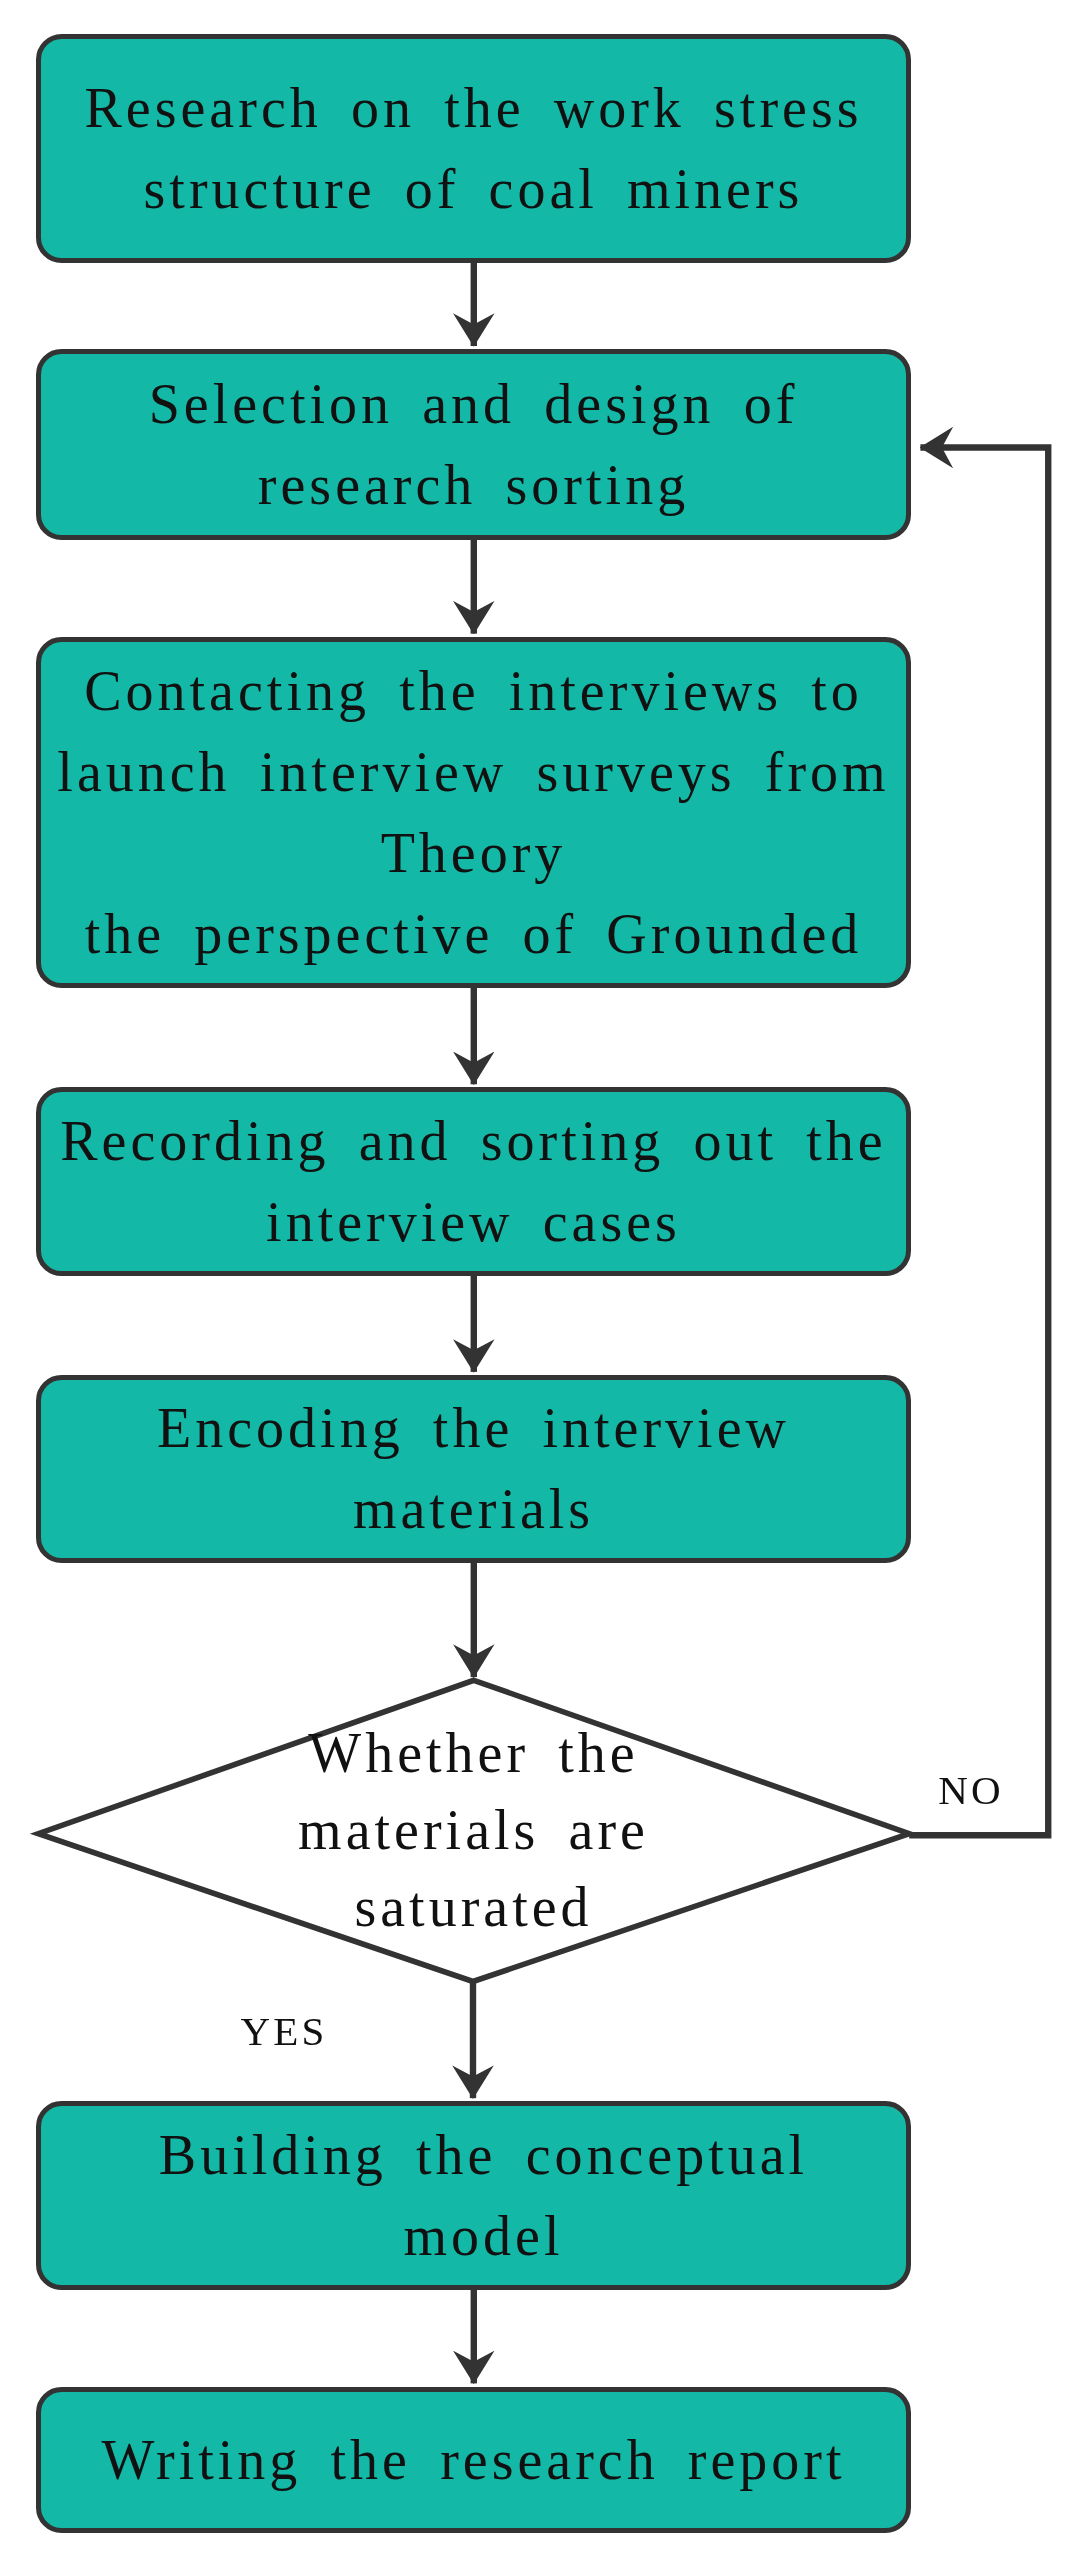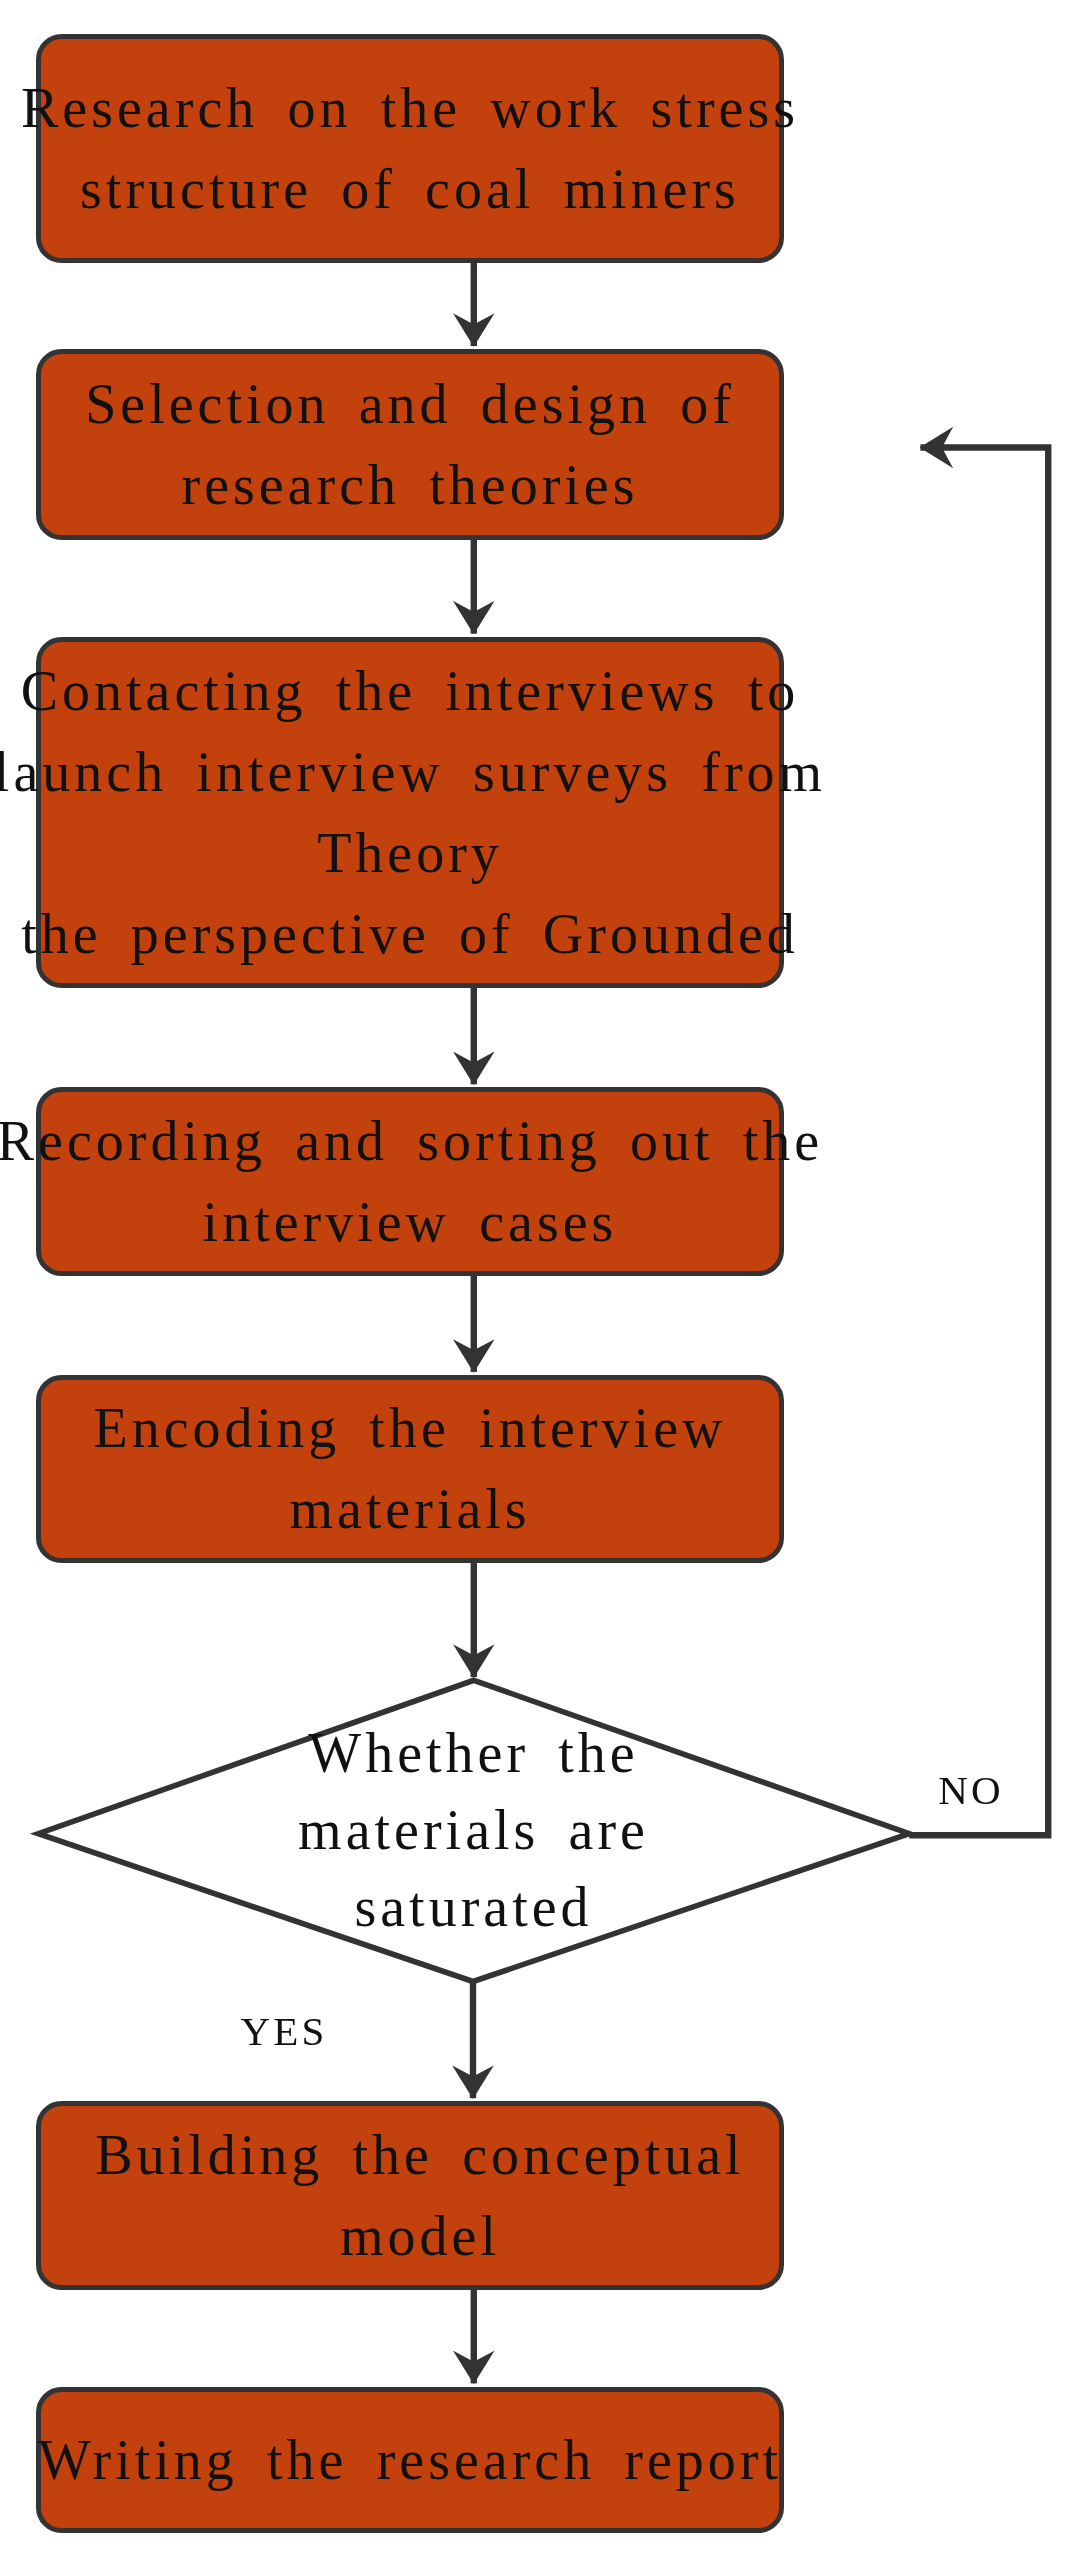--- a/index.html
+++ b/index.html
@@ -12,25 +12,25 @@
     overflow: hidden;
   }
   .connectors {
     position: absolute;
     left: 0; top: 0;
     width: 1077px; height: 2576px;
   }
   .node {
     position: absolute;
     left: 36px;
-    width: 748px;
+    width: 875px;
     box-sizing: border-box;
     border: 5.6px solid #333333;
     border-radius: 25.6px;
-    background: #c2410c;
+    background: #14b8a6;
     display: flex;
     flex-direction: column;
     justify-content: center;
     align-items: center;
   }
   .node-label {
     position: absolute;
     display: flex;
     flex-direction: column;
     justify-content: center;
@@ -81,21 +81,21 @@
     <polygon points="593,2103 1138,2295 592,2480 48,2295" fill="#ffffff" stroke="#333333" stroke-width="7"></polygon>
   </svg>
 
   <div class="node" style="top:34px; height:229px;">
     <div class="tline">Research on the work stress</div>
     <div class="tline">structure of coal miners</div>
   </div>
 
   <div class="node" style="top:349px; height:191px;">
     <div class="tline">Selection and design of</div>
-    <div class="tline">research theories</div>
+    <div class="tline">research sorting</div>
   </div>
 
   <div class="node" style="top:637px; height:351px;">
     <div class="tline">Contacting the interviews to</div>
     <div class="tline">launch interview surveys from</div>
     <div class="tline">Theory</div>
     <div class="tline">the perspective of Grounded</div>
   </div>
 
   <div class="node" style="top:1087px; height:189px;">

